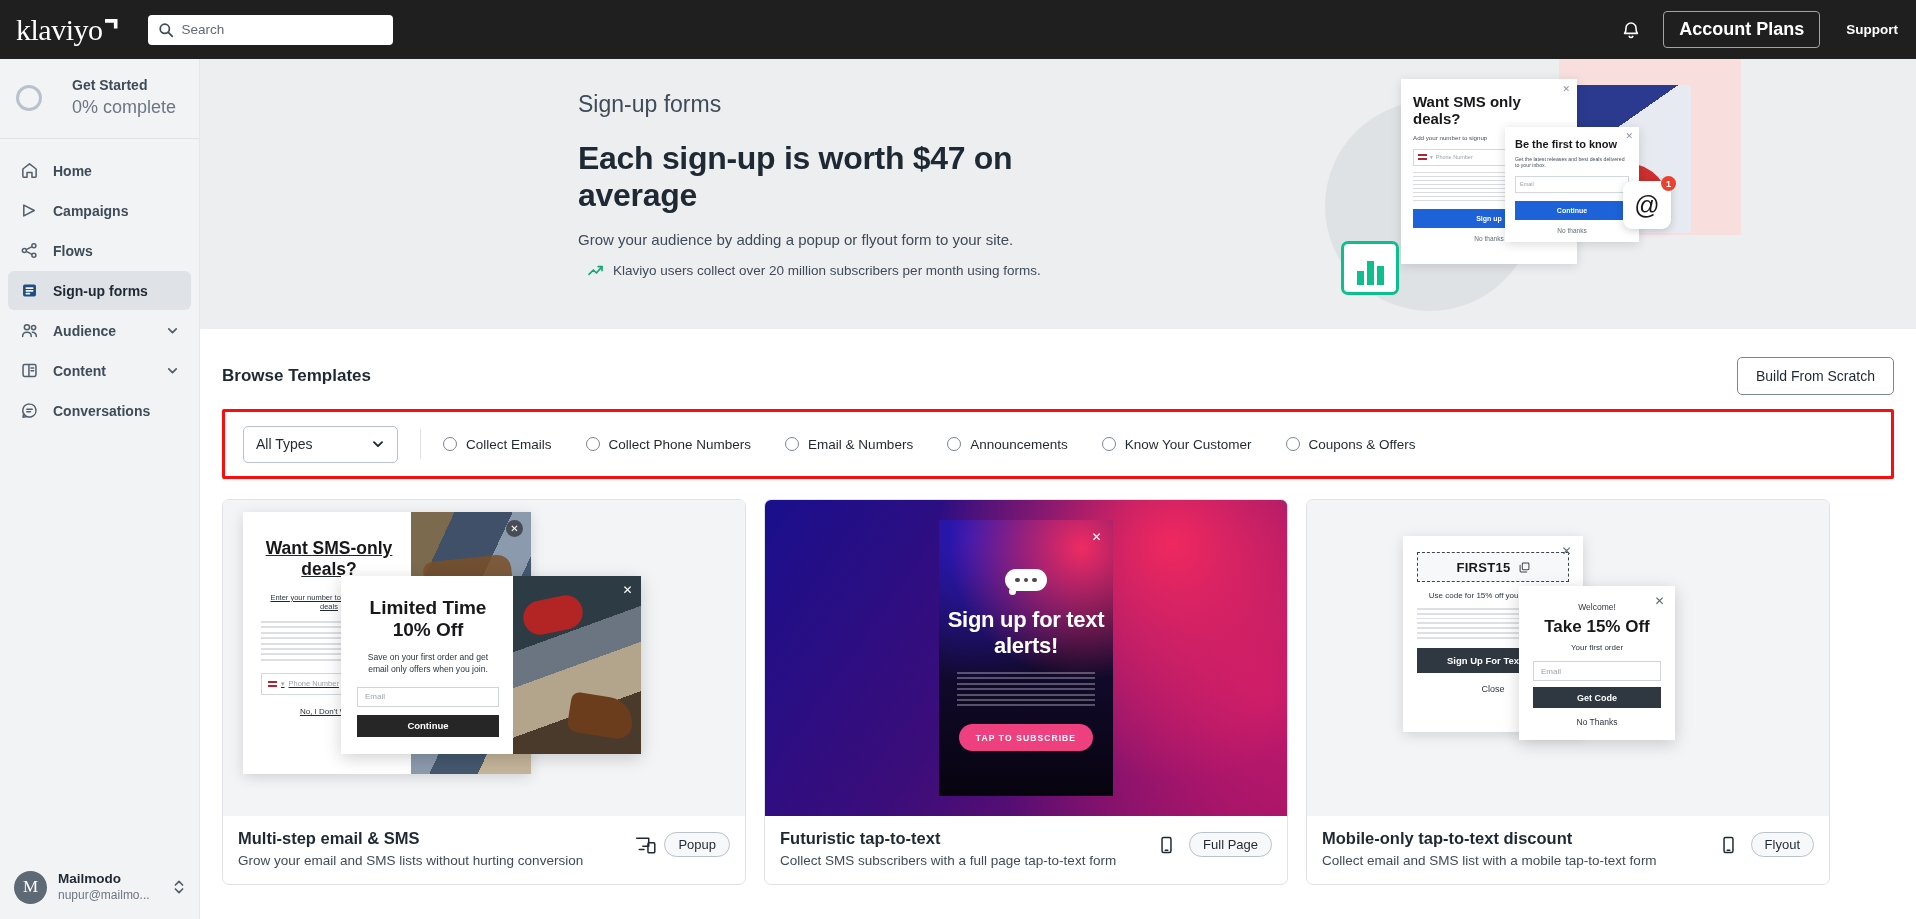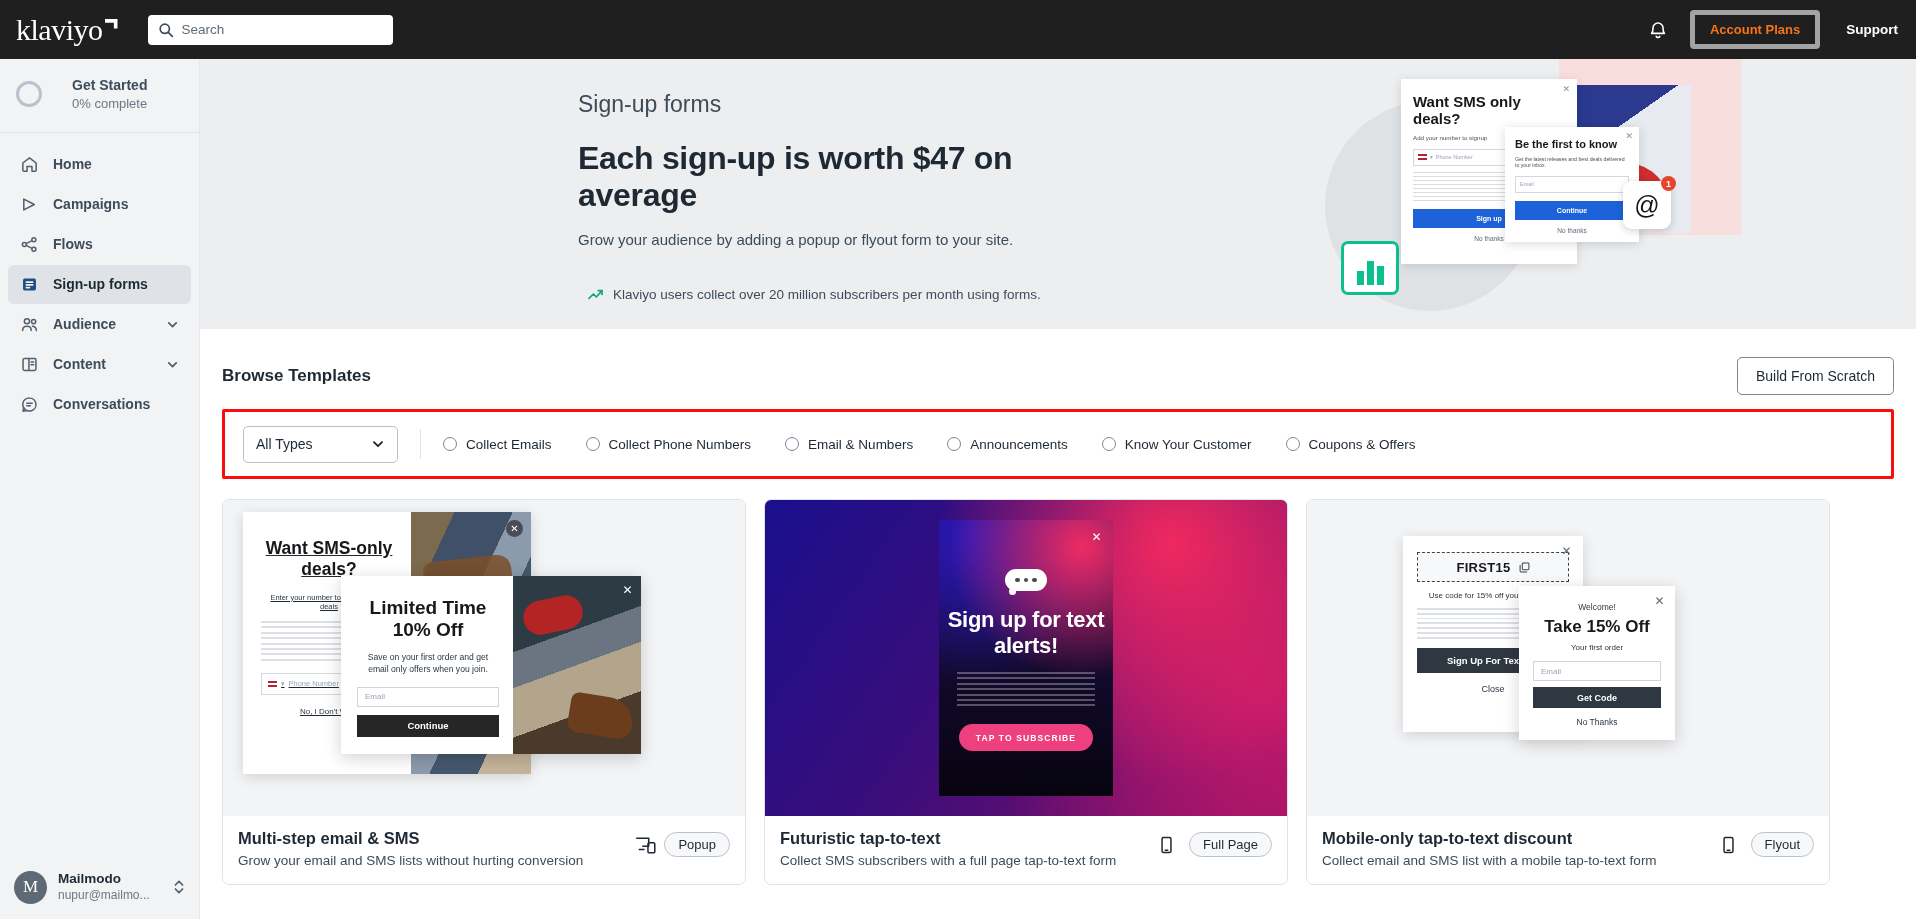--- a/index.html
+++ b/index.html
@@ -27,39 +27,39 @@
   }
   .searchbox {
     margin-left: 30px; width: 245px; height: 30px; background: #ffffff;
     border-radius: 4px; display: flex; align-items: center; padding: 0 10px;
   }
   .searchbox .sicon { width: 16px; height: 16px; flex: none; }
   .searchbox .stext { margin-left: 8px; font-size: 13.5px; color: #5f6b76; }
   .top-right { margin-left: auto; display: flex; align-items: center; padding-right: 18px; }
   .bell { width: 20px; height: 22px; margin-right: 22px; cursor: pointer; }
   .acct-btn {
-    border: 5px solid #a3a3a3; color: #f97316; font-size: 13px; font-weight: bold;
+    border: 1px solid #a3a3a3; color: #ffffff; font-size: 18px; font-weight: bold;
     padding: 7px 15px; border-radius: 4px; background: transparent; cursor: pointer;
   }
   .support-link {
     color: #ffffff; font-size: 13.5px; font-weight: bold; margin-left: 26px; cursor: pointer;
   }
 
   
   .sidebar {
     position: absolute; top: 59px; left: 0; width: 200px; height: 860px;
     background: #f2f3f5; border-right: 1px solid #e4e7eb;
   }
   .getstarted { display: flex; align-items: center; padding: 18px 16px 16px 16px; cursor: pointer; }
   .gs-ring {
     width: 26px; height: 26px; border-radius: 50%; border: 3px solid #b9c2cc; flex: none;
   }
   .gs-txt { margin-left: 30px; line-height: 1.25; }
   .gs-title { font-size: 14px; font-weight: bold; color: #3e4c59; }
-  .gs-sub { font-size: 13px; color: #6b7783; margin-top: 1px; }
+  .gs-sub { font-size: 18px; color: #6b7783; margin-top: 1px; }
   .divider { height: 1px; background: #dfe3e8; margin: 4px 0 12px 0; }
   .nav-item {
     display: flex; align-items: center; height: 39px; margin: 1px 8px;
     padding: 0 12px; border-radius: 6px; cursor: pointer;
   }
   .nav-item.active { background: #dfe3e8; }
   .nav-item .nicon { width: 19px; height: 19px; flex: none; color: #52606d; }
   .nav-item.active .nicon { color: #1f4f82; }
   .nav-label { margin-left: 14px; font-size: 14px; color: #3e4c59; font-weight: bold; }
   .nav-item.active .nav-label { color: #1f2933; }
@@ -82,21 +82,21 @@
   .hero {
     position: absolute; top: 59px; left: 200px; width: 1716px; height: 270px;
     background: #eceef0; overflow: hidden;
   }
   .hero-copy { position: absolute; left: 378px; top: 32px; width: 560px; }
   .hero-eyebrow { font-size: 23px; color: #3e4c59; }
   .hero-title {
     font-size: 32px; font-weight: bold; color: #1f2933; margin-top: 22px; letter-spacing: -0.3px;
   }
   .hero-sub { font-size: 15px; color: #3e4c59; margin-top: 17px; }
-  .hero-stat { display: flex; align-items: center; margin-top: 38px; }
+  .hero-stat { display: flex; align-items: center; margin-top: 14px; }
   .hero-stat .trend { width: 17px; height: 17px; flex: none; }
   .hero-stat span { margin-left: 9px; font-size: 13.5px; color: #3e4c59; }
 
   
   .illus { position: absolute; left: 1105px; top: 0; width: 480px; height: 270px; }
   .blob {
     position: absolute; left: 20px; top: 42px; width: 210px; height: 210px;
     background: #dfe2e5; border-radius: 50%;
   }
   .pinkpanel {

